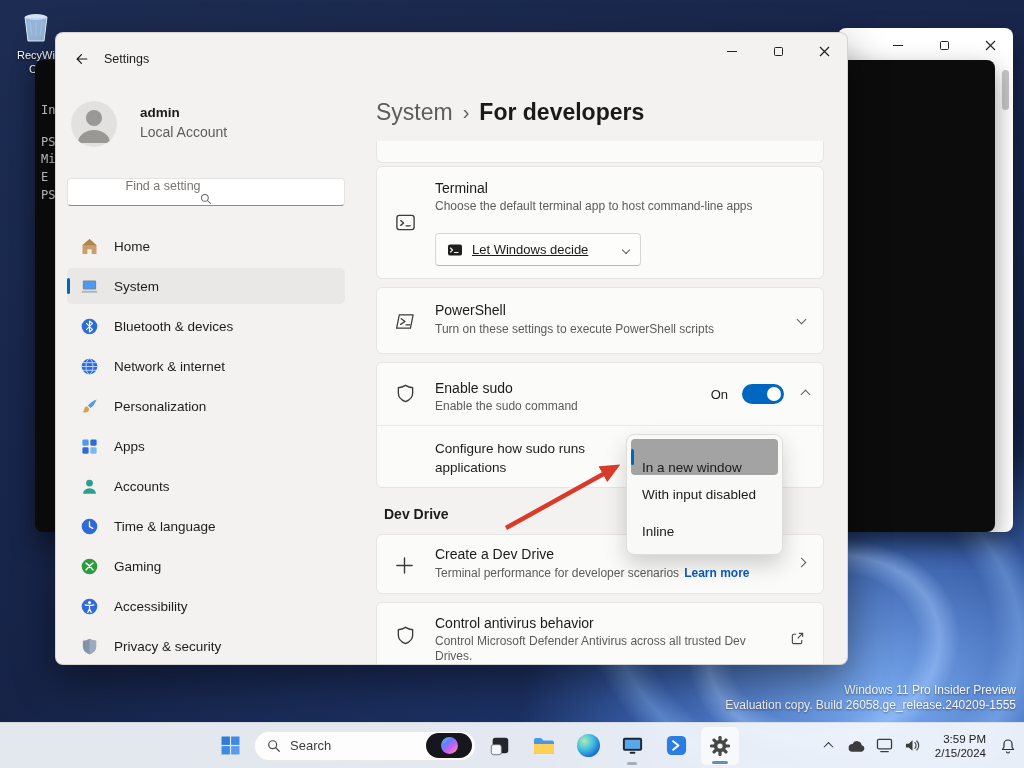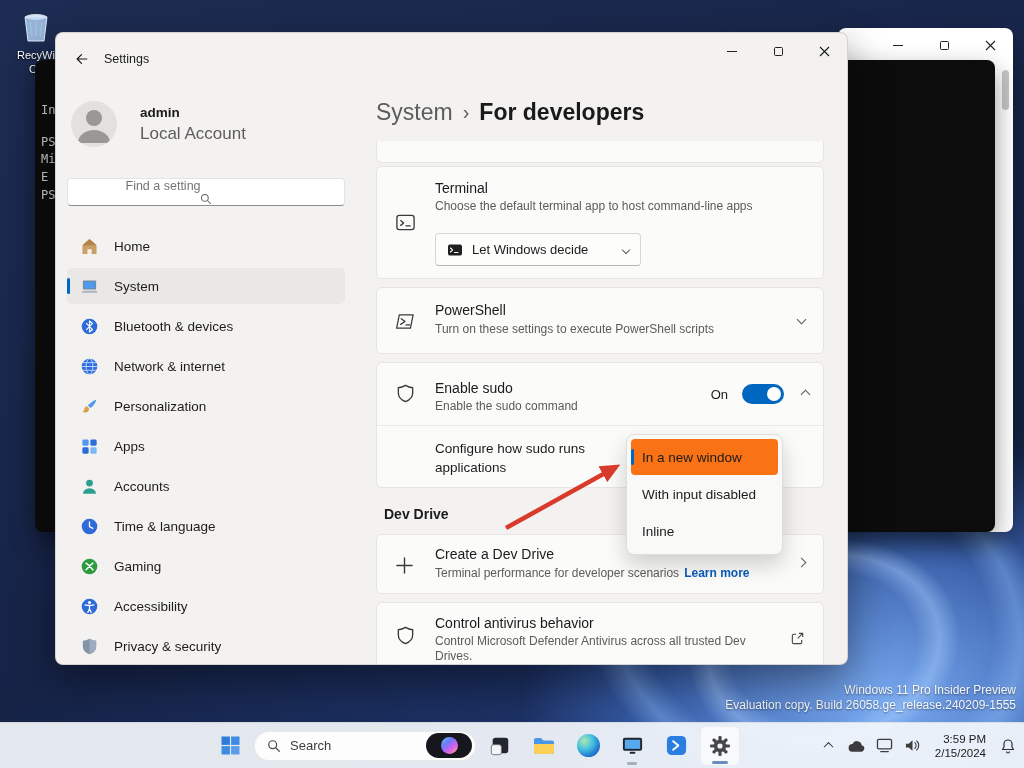--- a/index.html
+++ b/index.html
@@ -56,21 +56,21 @@
     display:flex; align-items:center; justify-content:center; }
   .win-title { position:absolute; left:48px; top:19px; font-size:12.5px; color:#1b1b1b; }
   .win-controls { position:absolute; right:0; top:0; display:flex; }
   .win-controls .wc-btn { height:36px; }
 
   
   .sidebar { position:absolute; left:0; top:48px; width:300px; bottom:0; }
   .avatar { position:absolute; left:15px; top:20px; width:46px; height:46px; border-radius:50%;
     background:#e3e1df; overflow:hidden; }
   .acc-name { position:absolute; left:84px; top:24px; font-size:13.5px; font-weight:bold; color:#1b1b1b; }
-  .acc-type { position:absolute; left:84px; top:43px; font-size:17px; color:#5d5d5d; }
+  .acc-type { position:absolute; left:84px; top:43px; font-size:14px; color:#5d5d5d; }
   .find-box { position:absolute; left:11px; top:97px; width:278px; height:28px; background:#fff;
     border:1px solid #e5e3e1; border-bottom:1px solid #8f8d8b; border-radius:4px;
     display:flex; align-items:center; padding:0 9px;flex-direction:column; }
   .find-box input { border:none; outline:none; flex:1; font-size:12.5px; color:#1b1b1b; background:transparent;
     font-family:inherit; }
   .find-box input::placeholder { color:#767472; }
   .nav { position:absolute; left:11px; top:147px; width:278px; }
   .nav-item { position:relative; height:36px; margin-bottom:4px; border-radius:5px;
     display:flex; align-items:center; gap:15px; padding-left:13px; font-size:13.5px; color:#1c1c1c; }
   .nav-item.selected { background:#e9e8e6; }
@@ -93,21 +93,21 @@
   .chev { display:inline-block; width:7px; height:7px;
     border-right:1.5px solid #5c5c5c; border-bottom:1.5px solid #5c5c5c; }
   .chev.down { transform:rotate(45deg); }
   .chev.up { transform:rotate(-135deg); }
   .chev.right { transform:rotate(-45deg); }
   .card .edge-chev { position:absolute; right:18px; top:50%; margin-top:-5px; }
 
   .card-terminal { height:113px; }
   .dd-btn { position:absolute; left:58px; top:66px; width:206px; height:33px; background:#fdfdfc;
     border:1px solid #d8d6d4; border-bottom:1px solid #b9b7b5; border-radius:4px;
-    display:flex; align-items:center; gap:9px; padding:0 11px; font-size:13px; color:#1b1b1b; }
+    display:flex; align-items:center; gap:9px; padding:0 11px; font-size:13px; color:#1b1b1b;text-decoration:underline; }
   .dd-btn .chev { margin-left:auto; width:6px; height:6px; }
 
   .card-ps { height:67px; }
 
   .card-sudo { height:126px; margin-bottom:0; }
   .sudo-divider { position:absolute; left:0; right:0; top:62px; height:1px; background:#ebe9e7; }
   .sudo-right { position:absolute; right:14px; top:21px; display:flex; align-items:center; gap:14px; }
   .on-label { font-size:13px; color:#1b1b1b; }
   .toggle { width:42px; height:20px; border-radius:10px; background:#0067c0; position:relative; }
   .toggle .knob { position:absolute; right:3px; top:3px; width:14px; height:14px; border-radius:50%; background:#fff; }
@@ -121,21 +121,21 @@
   .dd-desc-row .gray { color:#5d5b58; }
   .dd-desc-row .link { color:#0b5cbd; font-weight:bold; }
 
   .card-av { height:74px; }
 
   
   .flyout { position:absolute; left:570px; top:401px; width:157px; z-index:30; background:#f9f9f8;
     border:1px solid #e0dedc; border-radius:8px; padding:4px; box-shadow:0 10px 22px rgba(0,0,0,.18); }
   .fly-item { position:relative; height:36px; margin-bottom:1px; border-radius:4px;
     display:flex; align-items:center; padding-left:11px; font-size:13.5px; color:#1b1b1b; }
-  .fly-item.selected { background:#f97316; }
+  .fly-item.selected { background:#a3a3a3;align-items:flex-end; }
   .fly-item.selected::before { content:""; position:absolute; left:0; top:10px; width:3px; height:16px;
     border-radius:2px; background:#0067c0; }
 
   
   .arrow-overlay { position:absolute; inset:0; z-index:40; pointer-events:none; }
 
   
   .taskbar { position:absolute; left:0; right:0; bottom:0; height:46px; z-index:50;
     background:rgba(243,246,251,.93); border-top:1px solid rgba(0,0,0,.07); }
   .tb-center { position:absolute; left:210px; top:0; height:100%; display:flex; align-items:center; gap:4px; }

